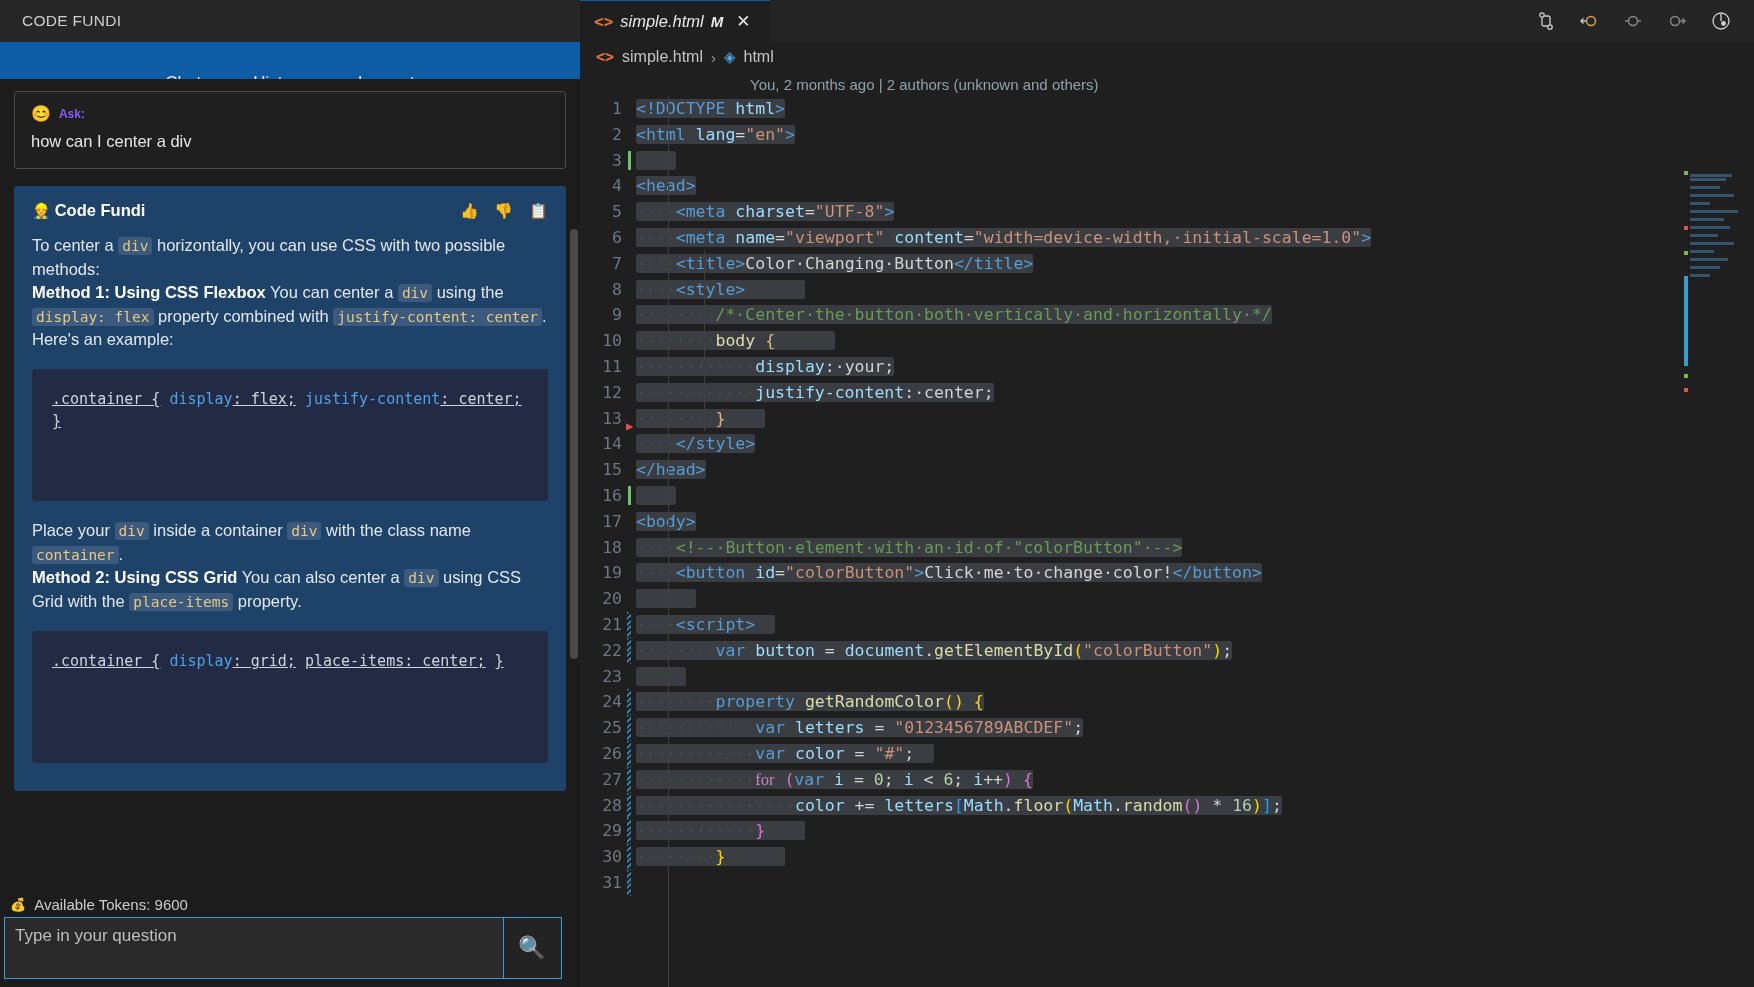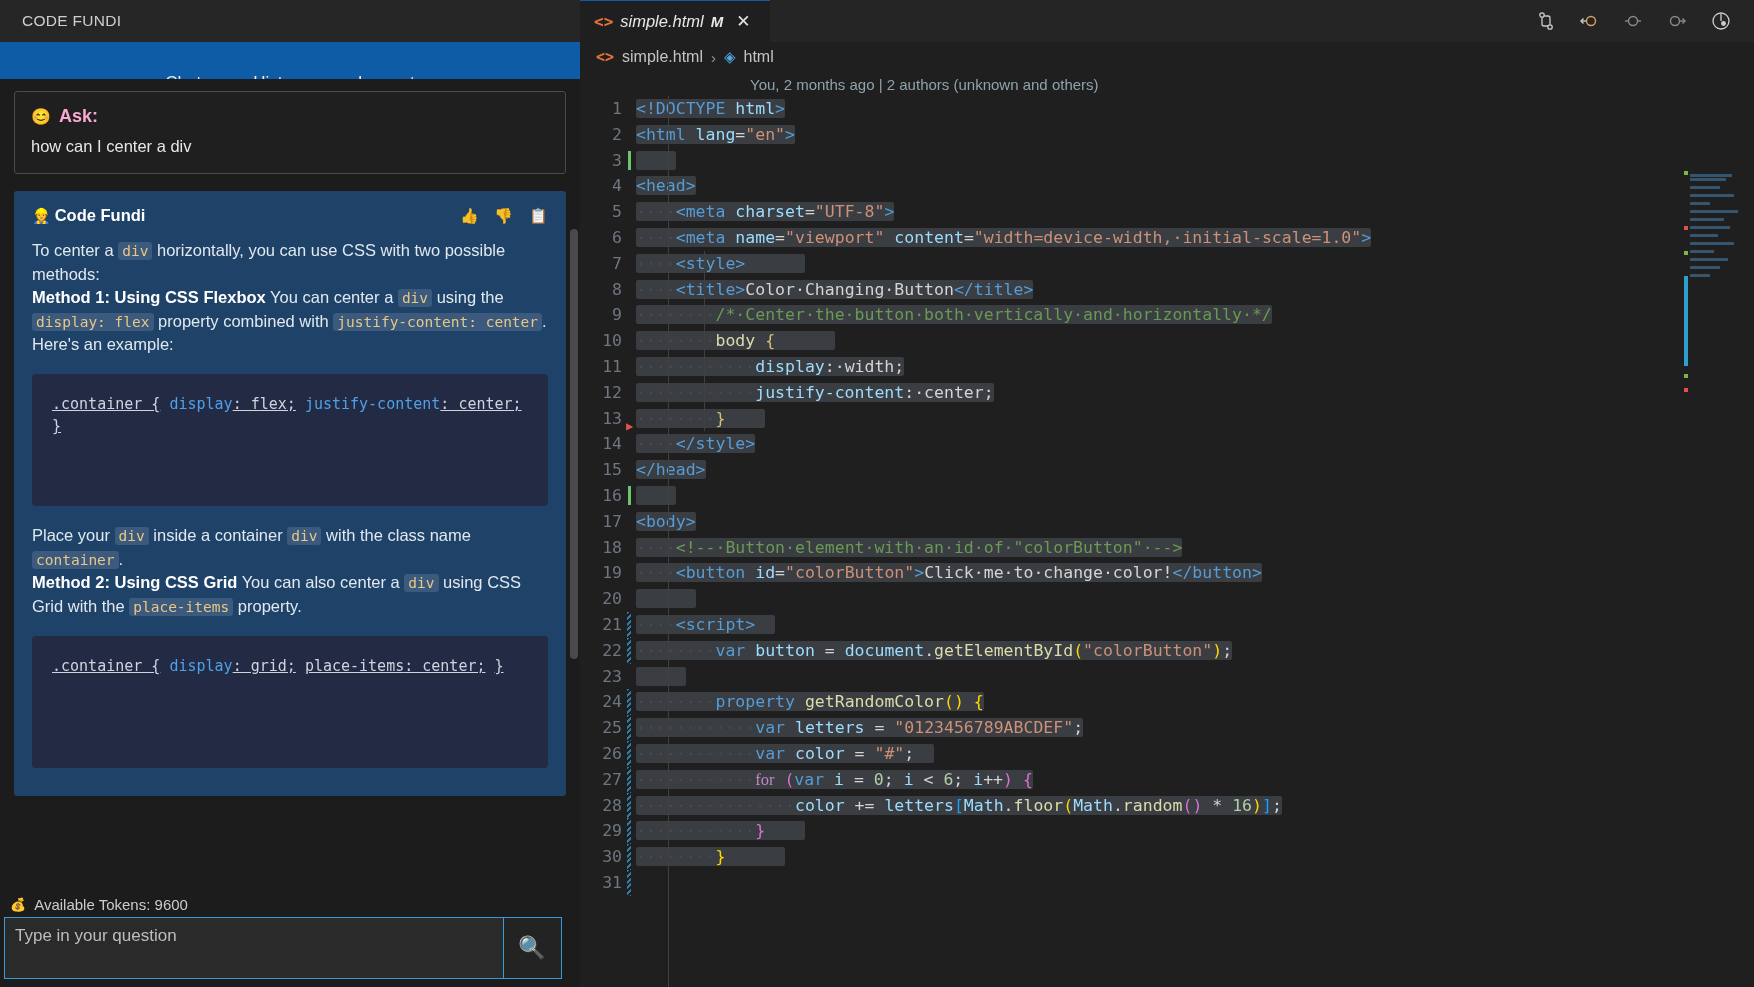--- a/index.html
+++ b/index.html
@@ -47,21 +47,21 @@
 
   .ask-card {
     border: 1px solid #4a4a4a;
     border-radius: 3px;
     background: #1f1f1f;
     padding: 14px 16px 16px 16px;
     margin-bottom: 17px;
   }
   .ask-head { display: flex; align-items: center; gap: 8px; margin-bottom: 8px; }
   .ask-head .emoji { font-size: 16px; line-height: 1; }
-  .ask-head .label { color: #f9a8d4; font-size: 18px; font-weight: bold; }
+  .ask-head .label { color: #8b5cf6; font-size: 12px; font-weight: bold; }
   .ask-body { color: #e6e6e6; font-size: 16.5px; line-height: 1.35; }
 
   .bot-card {
     background: #1e4268;
     border-radius: 3px;
     padding: 15px 18px 10px 18px;
     position: relative;
   }
   .bot-head {
     display: flex; align-items: center;
@@ -423,25 +423,25 @@
       <div class="codelines" id="codelines">
         <div class="indent-guide" style="left:36px; top:0; height:100%;"></div>
         <div class="indent-guide" style="left:72px; top:155px; height:180px;"></div>
         <div class="indent-guide" style="left:36px; top:516px; height:300px;"></div>
       <div class="cline"><span class="sel"><span class="tok-tag">&lt;!DOCTYPE</span> <span class="tok-name">html</span><span class="tok-tag">&gt;</span></span></div>
           <div class="cline"><span class="sel"><span class="tok-tag">&lt;html</span> <span class="tok-attr">lang</span><span class="tok-plain">=</span><span class="tok-str">"en"</span><span class="tok-tag">&gt;</span></span></div>
           <div class="cline"><span class="sel">    </span></div>
           <div class="cline"><span class="sel"><span class="tok-tag">&lt;head&gt;</span></span></div>
           <div class="cline"><span class="sel"><span class="dot">····</span><span class="tok-tag">&lt;meta</span> <span class="tok-attr">charset</span><span class="tok-plain">=</span><span class="tok-str">"UTF-8"</span><span class="tok-tag">&gt;</span></span></div>
           <div class="cline"><span class="sel"><span class="dot">····</span><span class="tok-tag">&lt;meta</span> <span class="tok-attr">name</span><span class="tok-plain">=</span><span class="tok-str">"viewport"</span> <span class="tok-attr">content</span><span class="tok-plain">=</span><span class="tok-str">"width=device-width,·initial-scale=1.0"</span><span class="tok-tag">&gt;</span></span></div>
+          <div class="cline"><span class="sel"><span class="dot">····</span><span class="tok-tag">&lt;title&gt;</span><span class="tok-plain">Color·Changing·Button</span><span class="tok-tag">&lt;/title&gt;</span></span></div>
           <div class="cline"><span class="sel"><span class="dot">····</span><span class="tok-tag">&lt;style&gt;</span>      </span></div>
-          <div class="cline"><span class="sel"><span class="dot">····</span><span class="tok-tag">&lt;title&gt;</span><span class="tok-plain">Color·Changing·Button</span><span class="tok-tag">&lt;/title&gt;</span></span></div>
           <div class="cline"><span class="sel"><span class="dot">········</span><span class="tok-com">/*·Center·the·button·both·vertically·and·horizontally·*/</span></span></div>
           <div class="cline"><span class="sel"><span class="dot">········</span><span class="tok-fn">body</span> <span class="tok-brace">{</span>      </span></div>
-          <div class="cline"><span class="sel"><span class="dot">············</span><span class="tok-var">display</span><span class="tok-plain">:·width;</span></span></div>
+          <div class="cline"><span class="sel"><span class="dot">············</span><span class="tok-var">display</span><span class="tok-plain">:·your;</span></span></div>
           <div class="cline"><span class="sel"><span class="dot">············</span><span class="tok-var">justify-content</span><span class="tok-plain">:·center;</span></span></div>
           <div class="cline"><span class="sel"><span class="dot">········</span><span class="tok-brace">}</span>    </span></div>
           <div class="cline"><span class="sel"><span class="dot">····</span><span class="tok-tag">&lt;/style&gt;</span></span></div>
           <div class="cline"><span class="sel"><span class="tok-tag">&lt;/head&gt;</span></span></div>
           <div class="cline"><span class="sel">    </span></div>
           <div class="cline"><span class="sel"><span class="tok-tag">&lt;body&gt;</span></span></div>
           <div class="cline"><span class="sel"><span class="dot">····</span><span class="tok-com">&lt;!--·Button·element·with·an·id·of·"colorButton"·--&gt;</span></span></div>
           <div class="cline"><span class="sel"><span class="dot">····</span><span class="tok-tag">&lt;button</span> <span class="tok-attr">id</span><span class="tok-plain">=</span><span class="tok-str">"colorButton"</span><span class="tok-tag">&gt;</span><span class="tok-plain">Click·me·to·change·color!</span><span class="tok-tag">&lt;/button&gt;</span></span></div>
           <div class="cline"><span class="sel">      </span></div>
           <div class="cline"><span class="sel"><span class="dot">····</span><span class="tok-tag">&lt;script&gt;</span>  </span></div>

